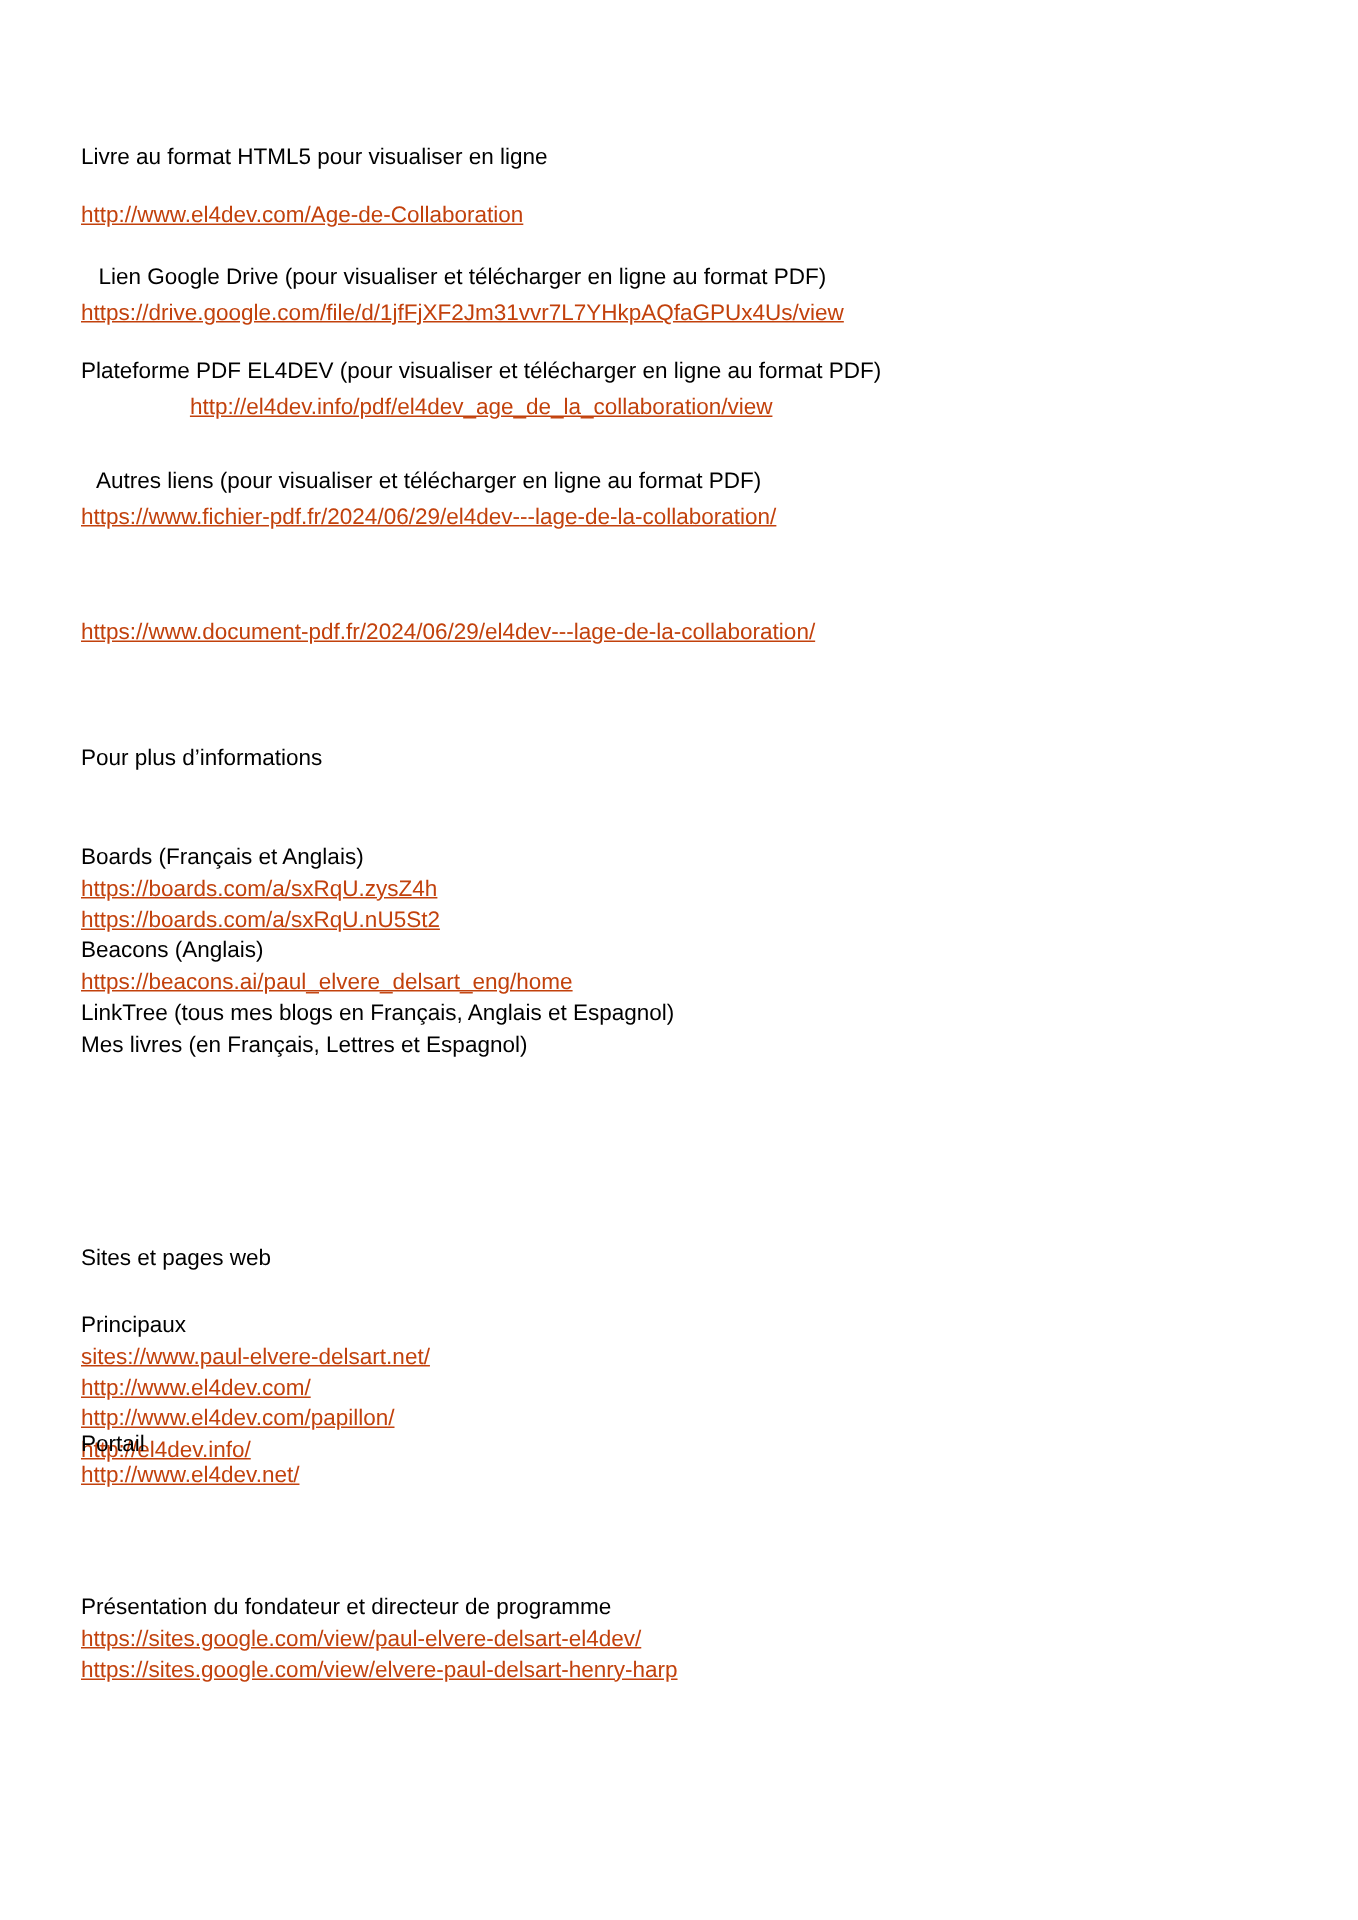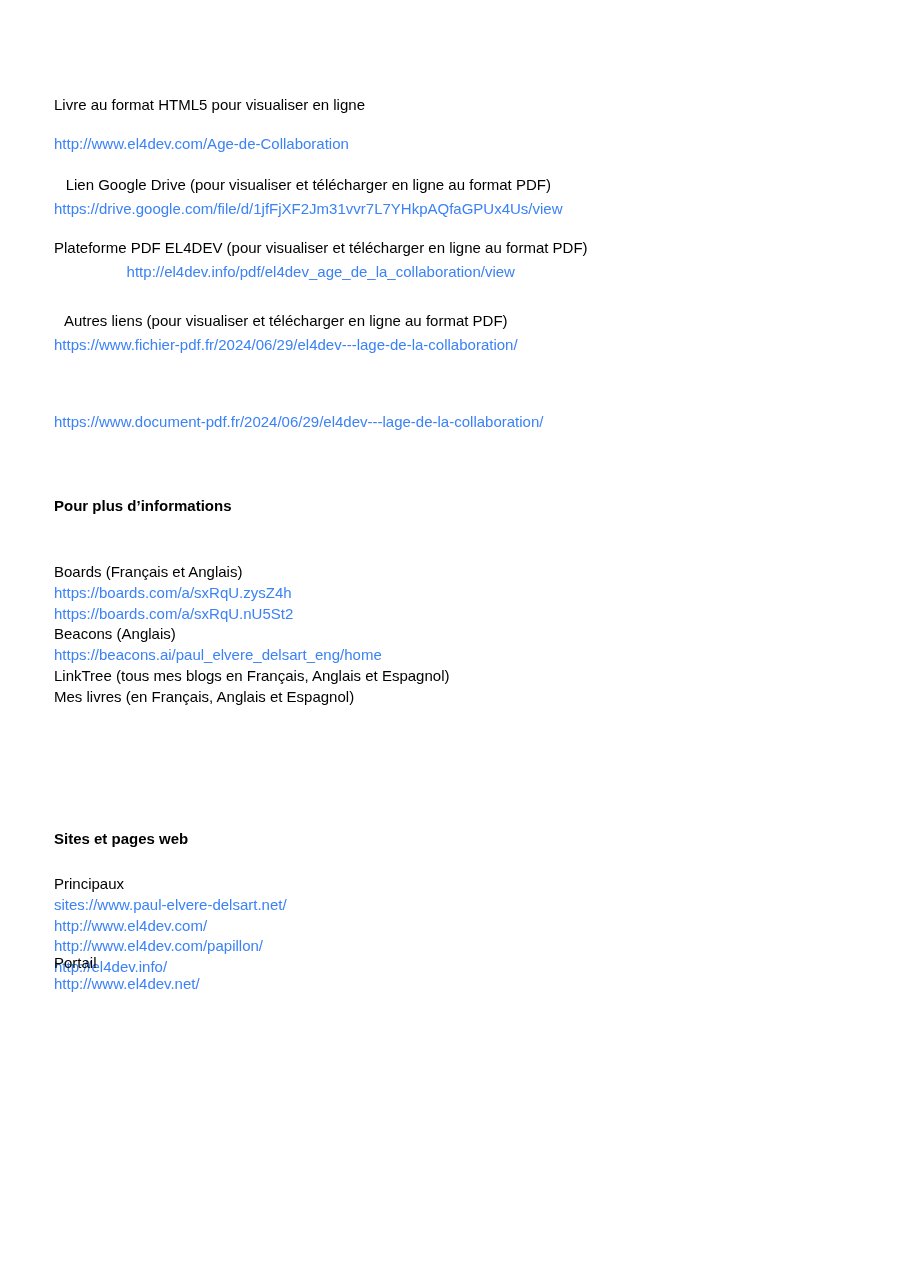--- a/index.html
+++ b/index.html
@@ -22,23 +22,24 @@
     height: 1280px;
     background: #ffffff;
   }
   .block {
     position: absolute;
     left: 54px;
     white-space: nowrap;
   }
   .lh21 { line-height: 20.8px; }
   .lh24 { line-height: 24px; text-align: center; }
-  .bold { font-weight: bold; }
+  .bold { font-weight: normal; }
   a.link {
-    color: #3b82f6;
+    color: #c2410c;
+    text-decoration: underline;
     cursor: pointer;
   }
   .line { display: block; }
 </style>
 </head>
 <body>
 
 <div class="page">
 
   <div class="block lh21" style="top:95px">
@@ -70,35 +71,40 @@
     <div class="line">Pour plus d’informations</div>
   </div>
 
   <div class="block lh21" style="top:562px">
     <div class="line">Boards (Français et Anglais)</div>
     <a class="link line">https://boards.com/a/sxRqU.zysZ4h</a>
     <a class="link line">https://boards.com/a/sxRqU.nU5St2</a>
     <div class="line">Beacons (Anglais)</div>
     <a class="link line">https://beacons.ai/paul_elvere_delsart_eng/home</a>
     <div class="line">LinkTree (tous mes blogs en Français, Anglais et Espagnol)</div>
-    <div class="line">Mes livres (en Français, Anglais et Espagnol)</div>
+    <div class="line">Mes livres (en Français, Lettres et Espagnol)</div>
   </div>
 
   <div class="block lh21 bold" style="top:829px">
     <div class="line">Sites et pages web</div>
   </div>
 
   <div class="block lh21" style="top:874px">
     <div class="line">Principaux</div>
     <a class="link line">sites://www.paul-elvere-delsart.net/</a>
     <a class="link line">http://www.el4dev.com/</a>
     <a class="link line">http://www.el4dev.com/papillon/</a>
     <a class="link line">http://el4dev.info/</a>
   </div>
 
   <div class="block lh21" style="top:953px">
     <div class="line">Portail</div>
     <a class="link line">http://www.el4dev.net/</a>
   </div>
 
+  <div class="block lh21" style="top:1062px">
+    <div class="line">Présentation du fondateur et directeur de programme</div>
+    <a class="link line">https://sites.google.com/view/paul-elvere-delsart-el4dev/</a>
+    <a class="link line">https://sites.google.com/view/elvere-paul-delsart-henry-harp</a>
+  </div>
 
 
 </div>
 
 </body></html>

